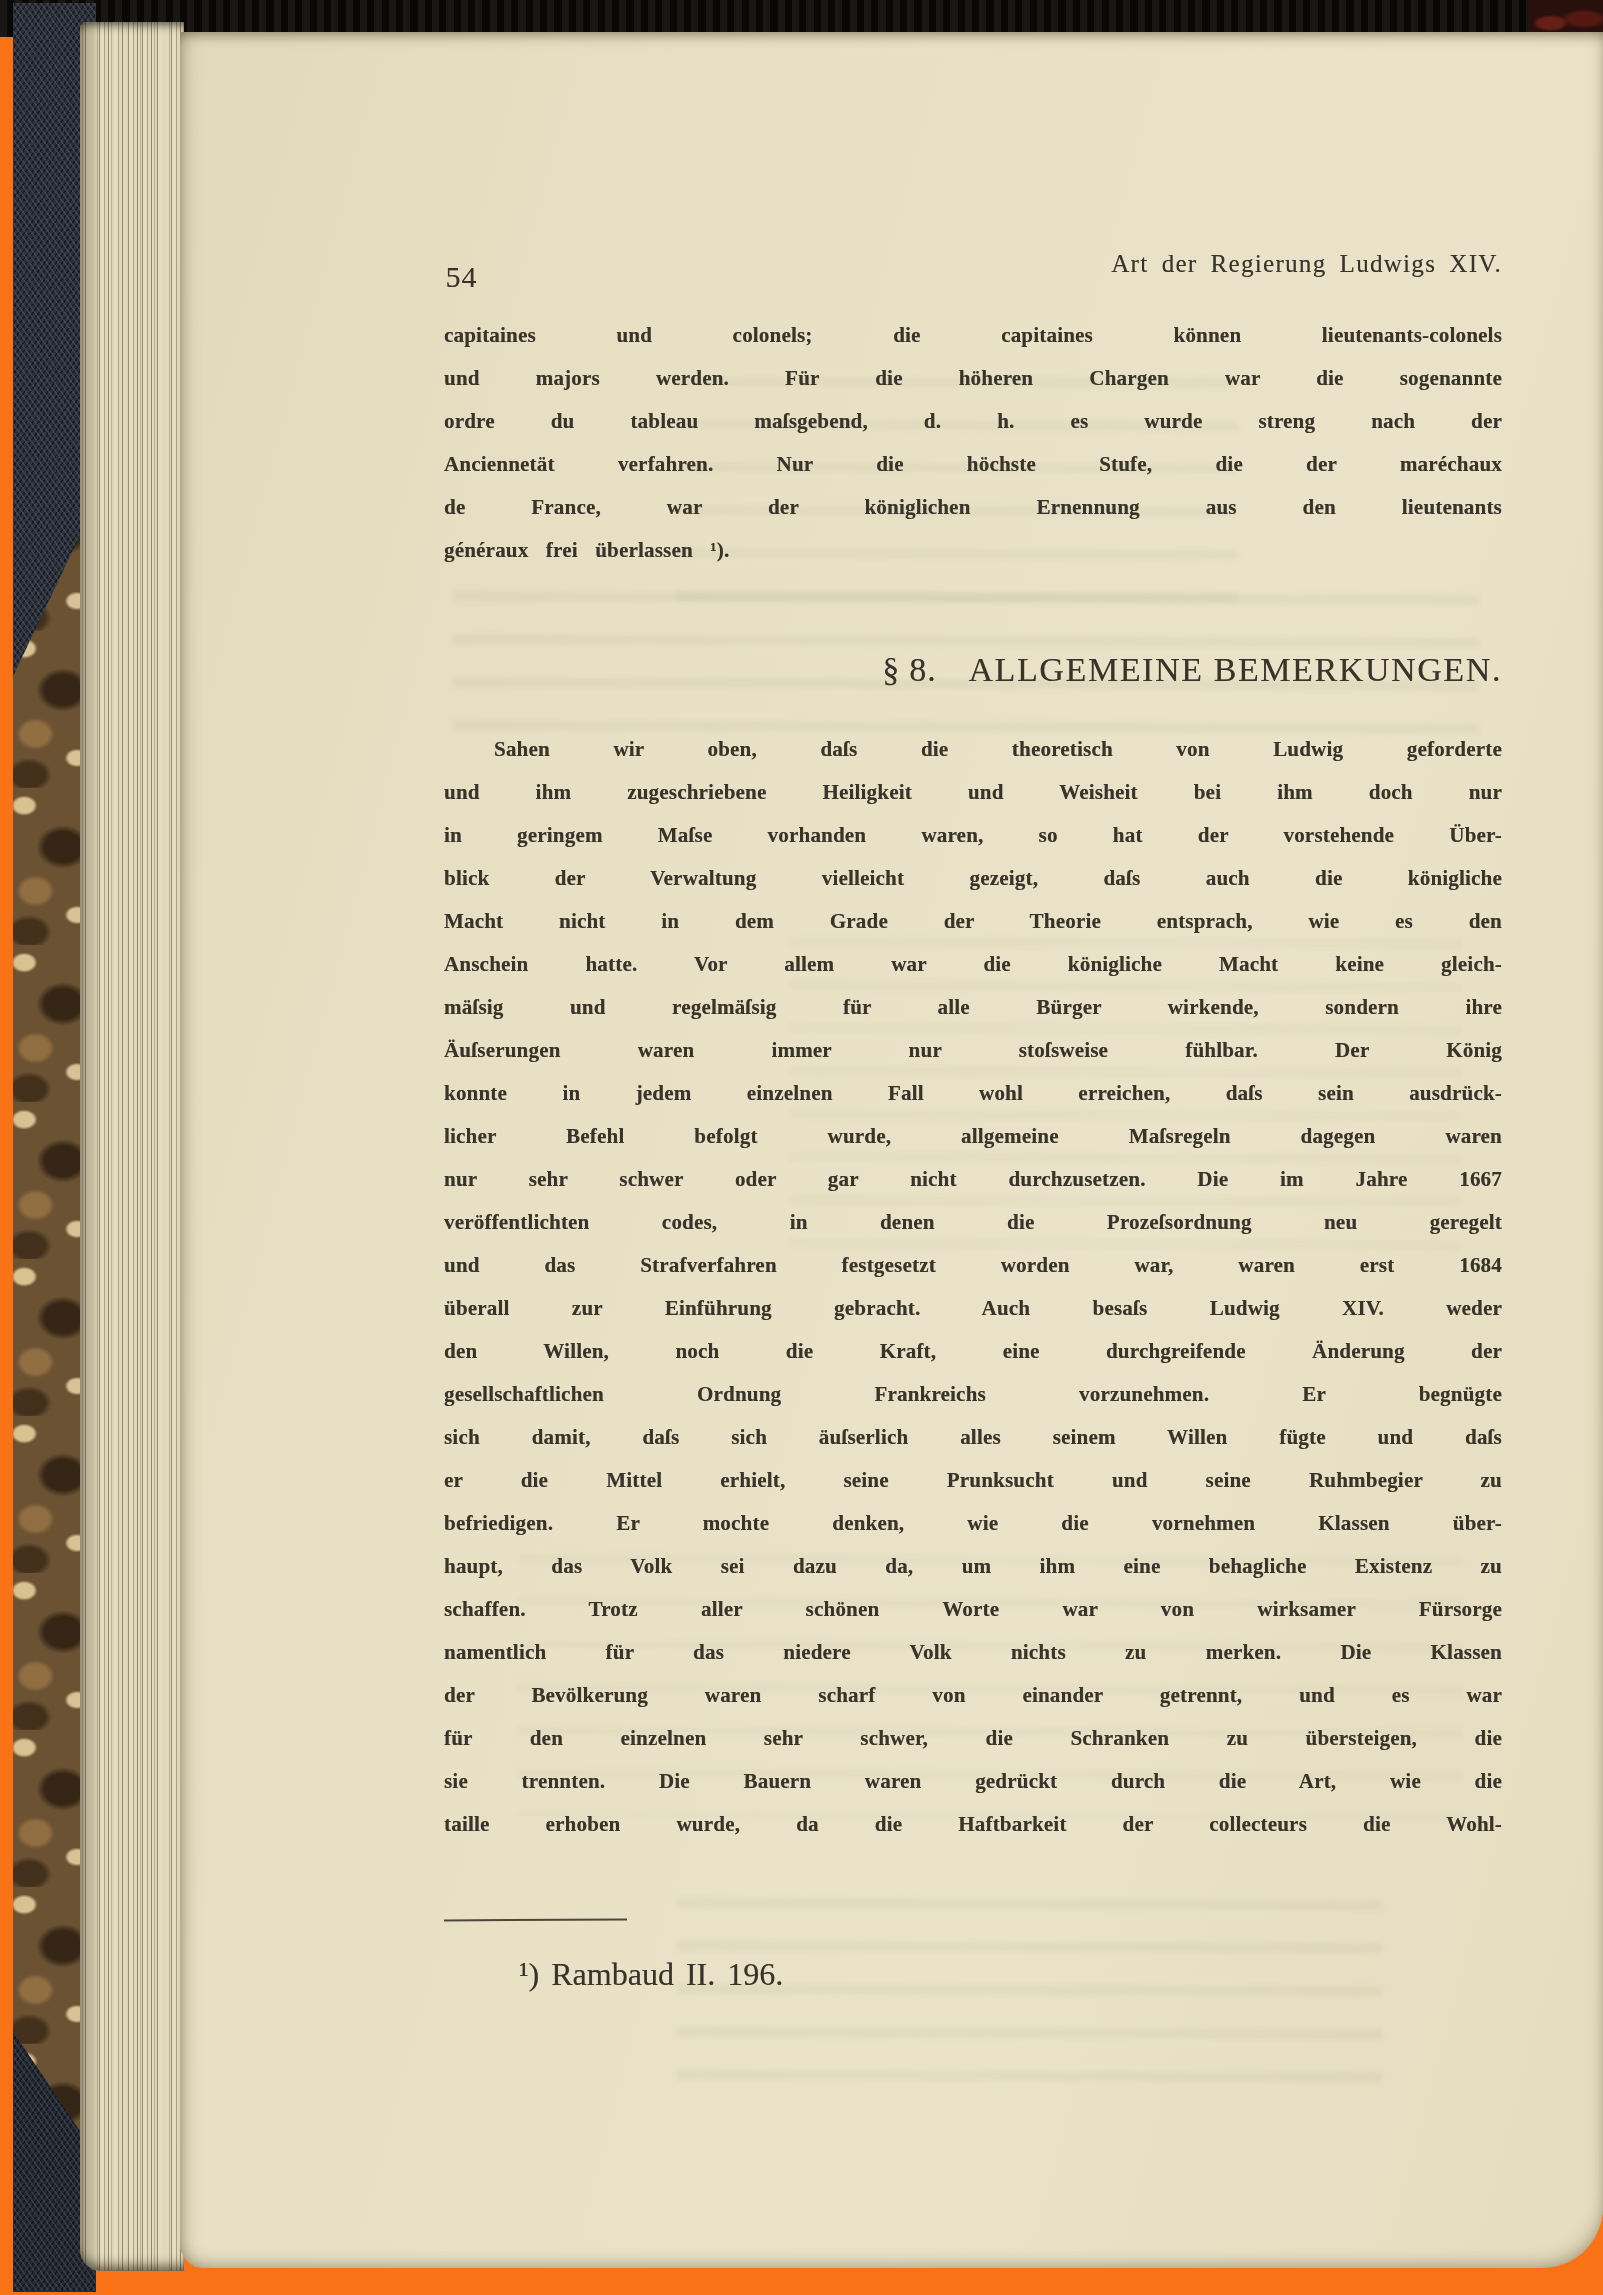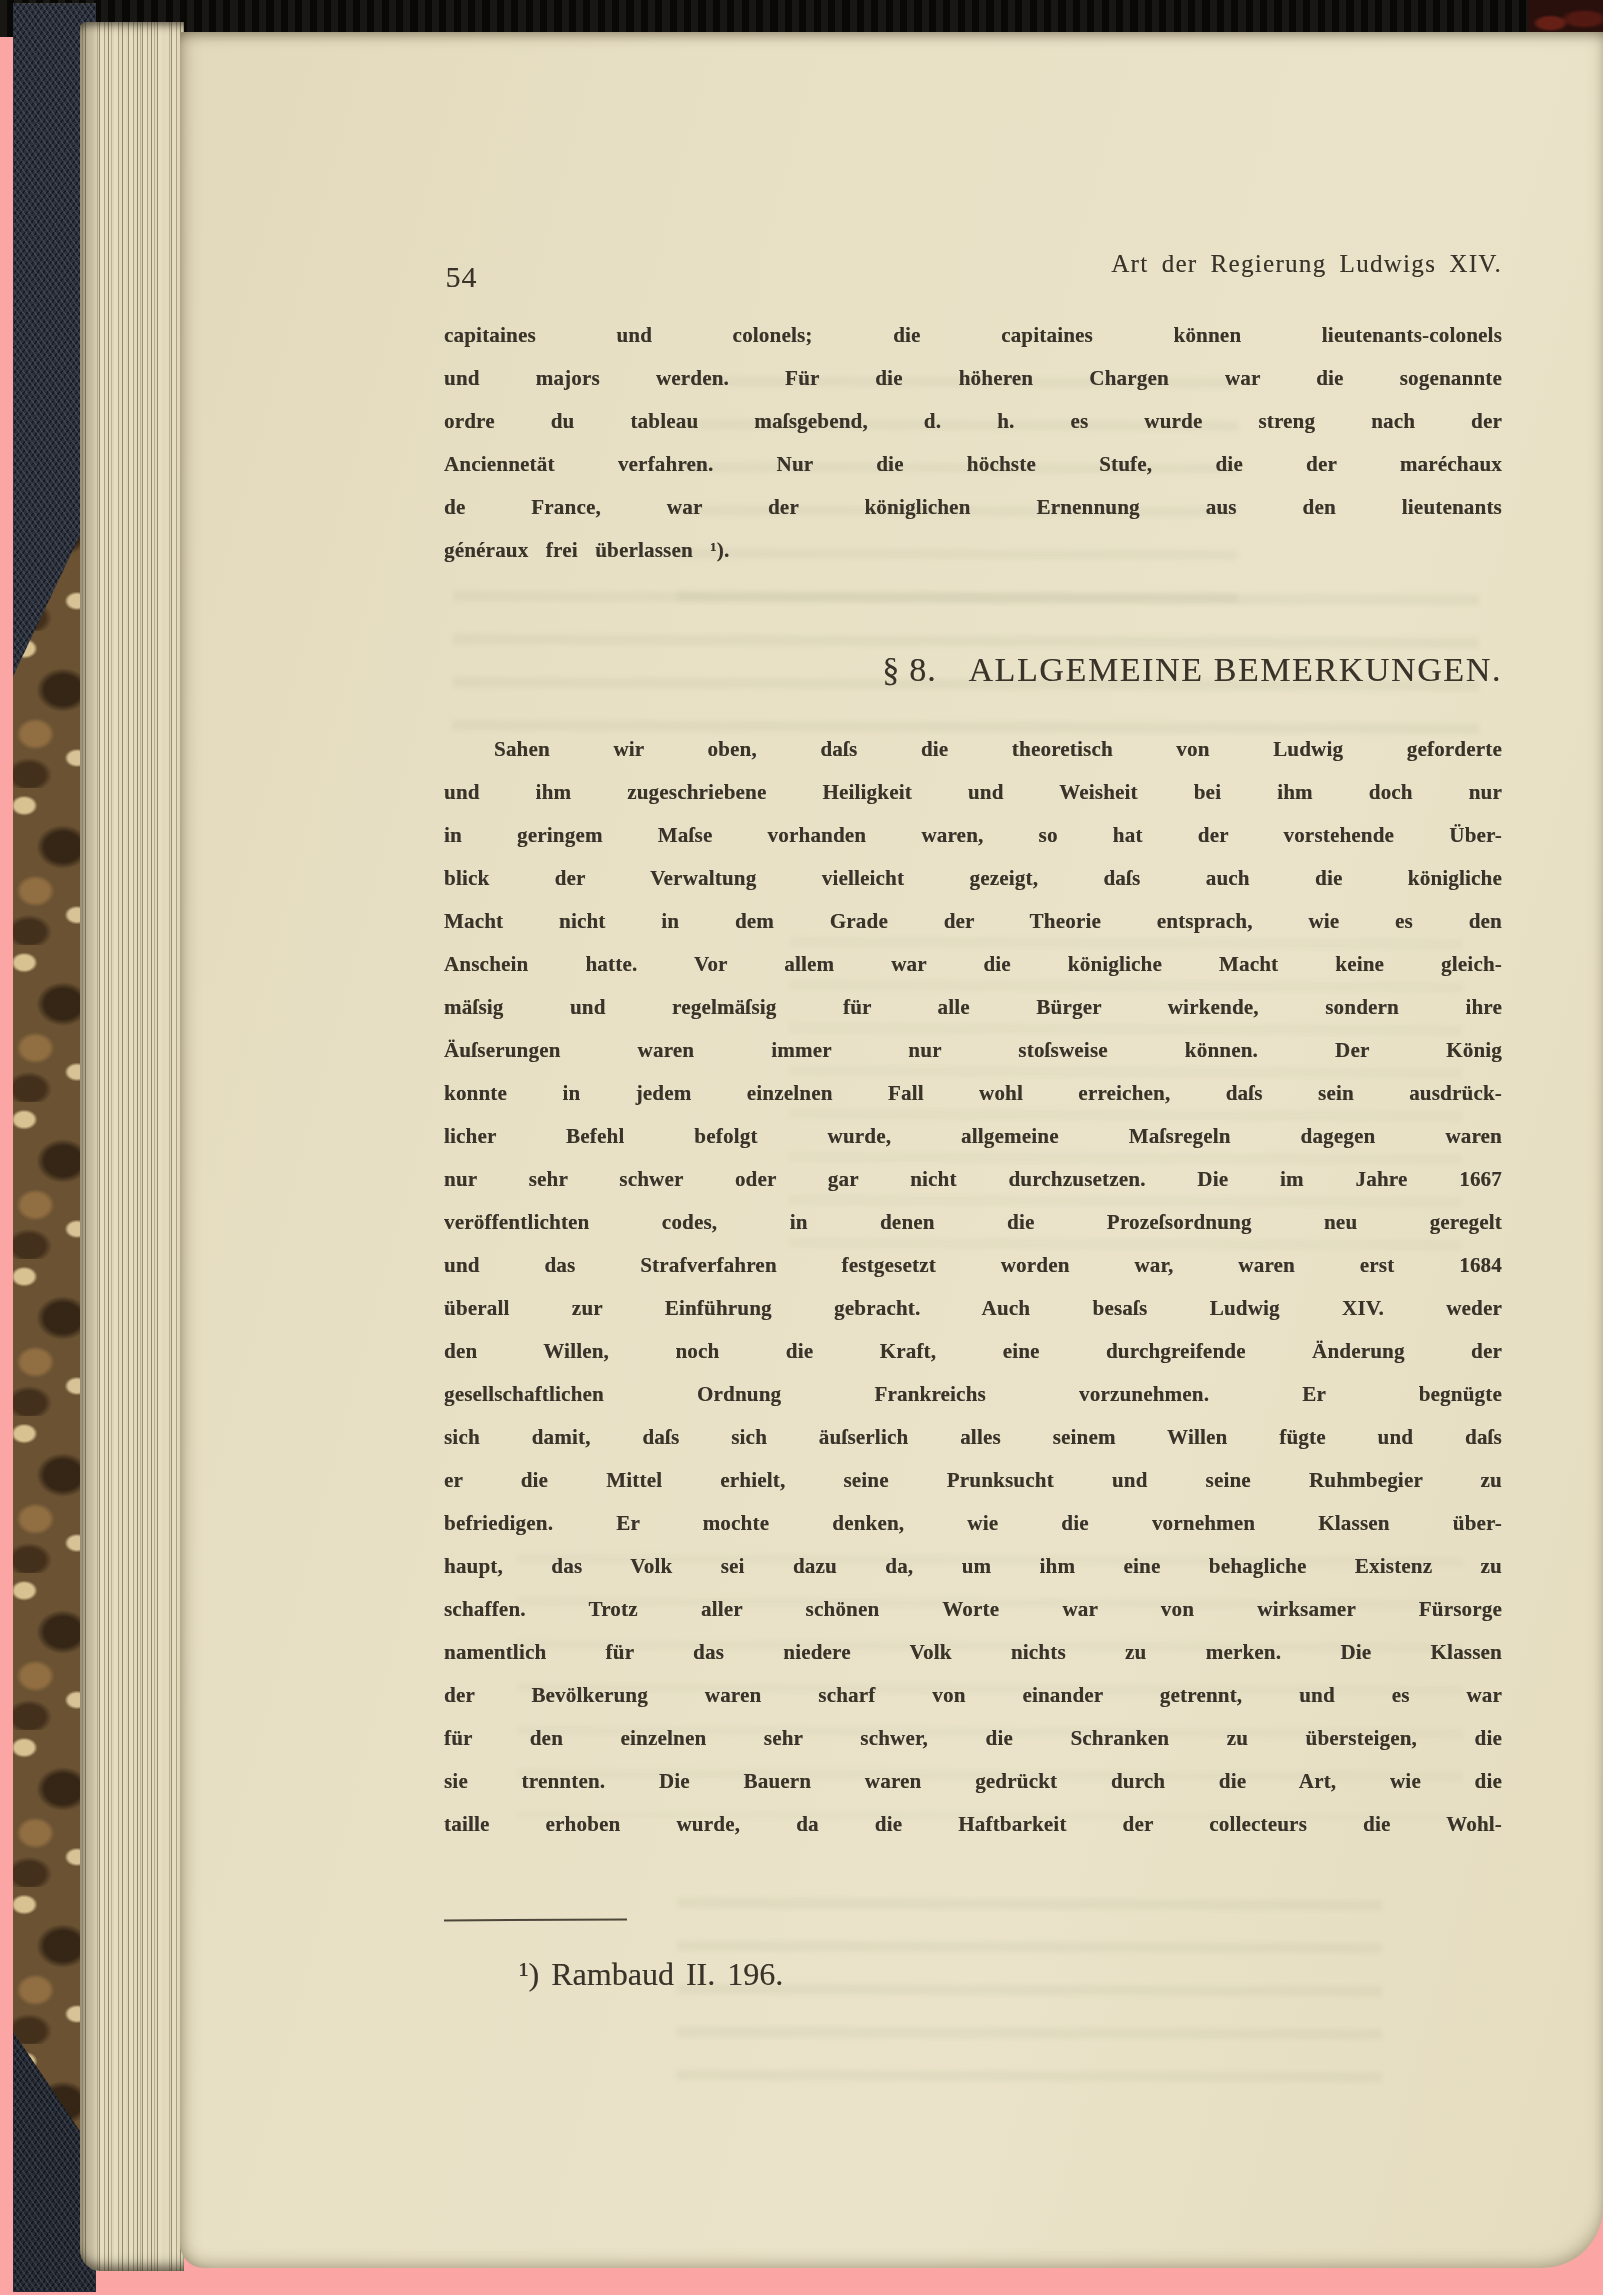--- a/index.html
+++ b/index.html
@@ -1,18 +1,18 @@
 <!DOCTYPE html>
 <html style="font-size:13px"><head>
 <meta charset="utf-8">
 <style>
   html,body{margin:0;padding:0;background:#000;}
   .stage{
     position:relative;width:1603px;height:2295px;overflow:hidden;
-    background:#fca5a5;
+    background:#f97316;
     font-family:"Liberation Serif","DejaVu Serif",serif;
   }
   
   .top-strip{
     position:absolute;left:0;top:0;width:1603px;height:37px;
     background:
       repeating-linear-gradient(90deg, rgba(35,33,28,.5) 0 7.2px, rgba(5,5,4,.6) 7.2px 14.4px),
       #0e0d0a;
   }
   .spine-red-patch{
@@ -149,21 +149,21 @@
       </div>
 
       <div class="para p2">
         <div class="line indent">Sahen wir oben, daſs die theoretisch von Ludwig geforderte</div>
         <div class="line">und ihm zugeschriebene Heiligkeit und Weisheit bei ihm doch nur</div>
         <div class="line">in geringem Maſse vorhanden waren, so hat der vorstehende Über-</div>
         <div class="line">blick der Verwaltung vielleicht gezeigt, daſs auch die königliche</div>
         <div class="line">Macht nicht in dem Grade der Theorie entsprach, wie es den</div>
         <div class="line">Anschein hatte. Vor allem war die königliche Macht keine gleich-</div>
         <div class="line">mäſsig und regelmäſsig für alle Bürger wirkende, sondern ihre</div>
-        <div class="line">Äuſserungen waren immer nur stoſsweise können. Der König</div>
+        <div class="line">Äuſserungen waren immer nur stoſsweise fühlbar. Der König</div>
         <div class="line">konnte in jedem einzelnen Fall wohl erreichen, daſs sein ausdrück-</div>
         <div class="line">licher Befehl befolgt wurde, allgemeine Maſsregeln dagegen waren</div>
         <div class="line">nur sehr schwer oder gar nicht durchzusetzen. Die im Jahre 1667</div>
         <div class="line">veröffentlichten codes, in denen die Prozeſsordnung neu geregelt</div>
         <div class="line">und das Strafverfahren festgesetzt worden war, waren erst 1684</div>
         <div class="line">überall zur Einführung gebracht. Auch besaſs Ludwig XIV. weder</div>
         <div class="line">den Willen, noch die Kraft, eine durchgreifende Änderung der</div>
         <div class="line">gesellschaftlichen Ordnung Frankreichs vorzunehmen. Er begnügte</div>
         <div class="line">sich damit, daſs sich äuſserlich alles seinem Willen fügte und daſs</div>
         <div class="line">er die Mittel erhielt, seine Prunksucht und seine Ruhmbegier zu</div>

